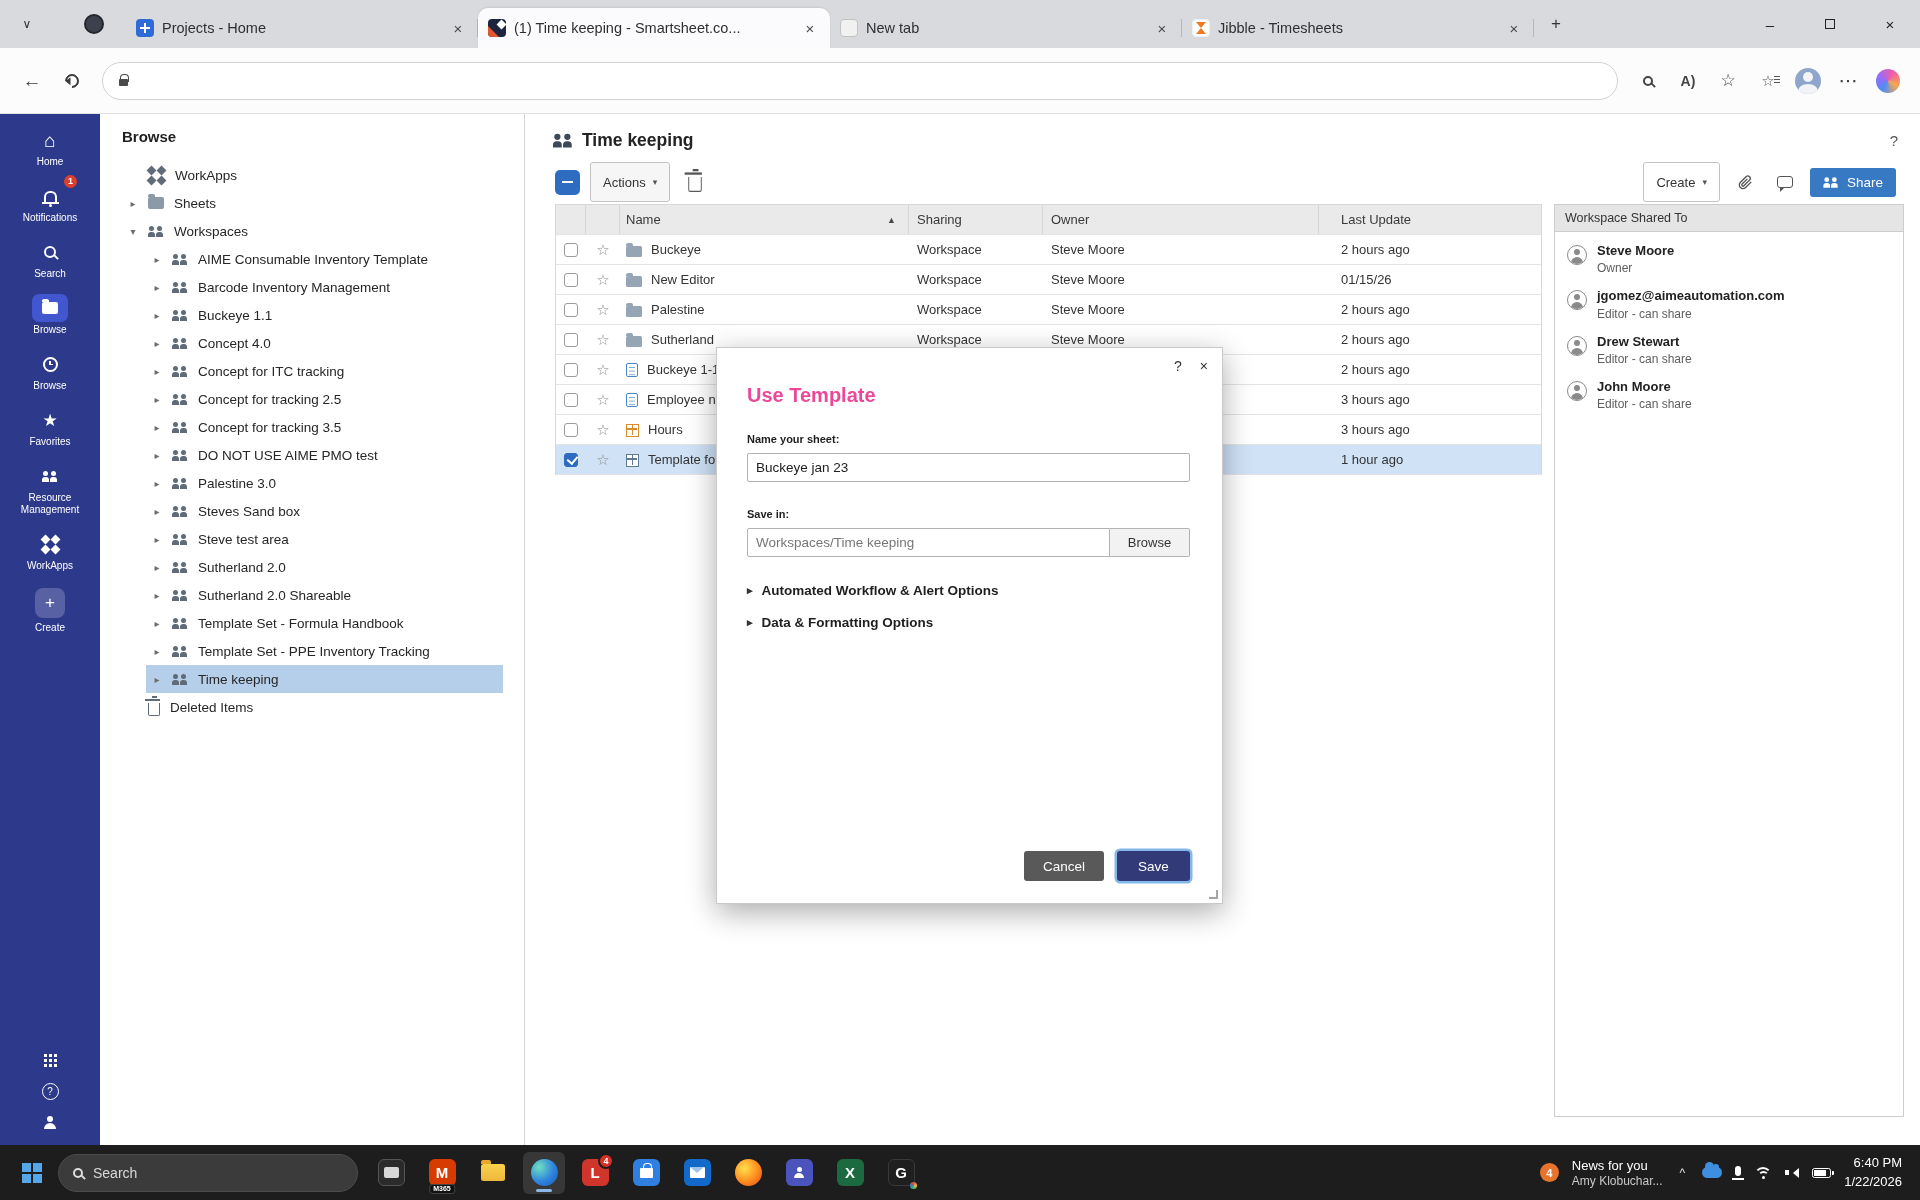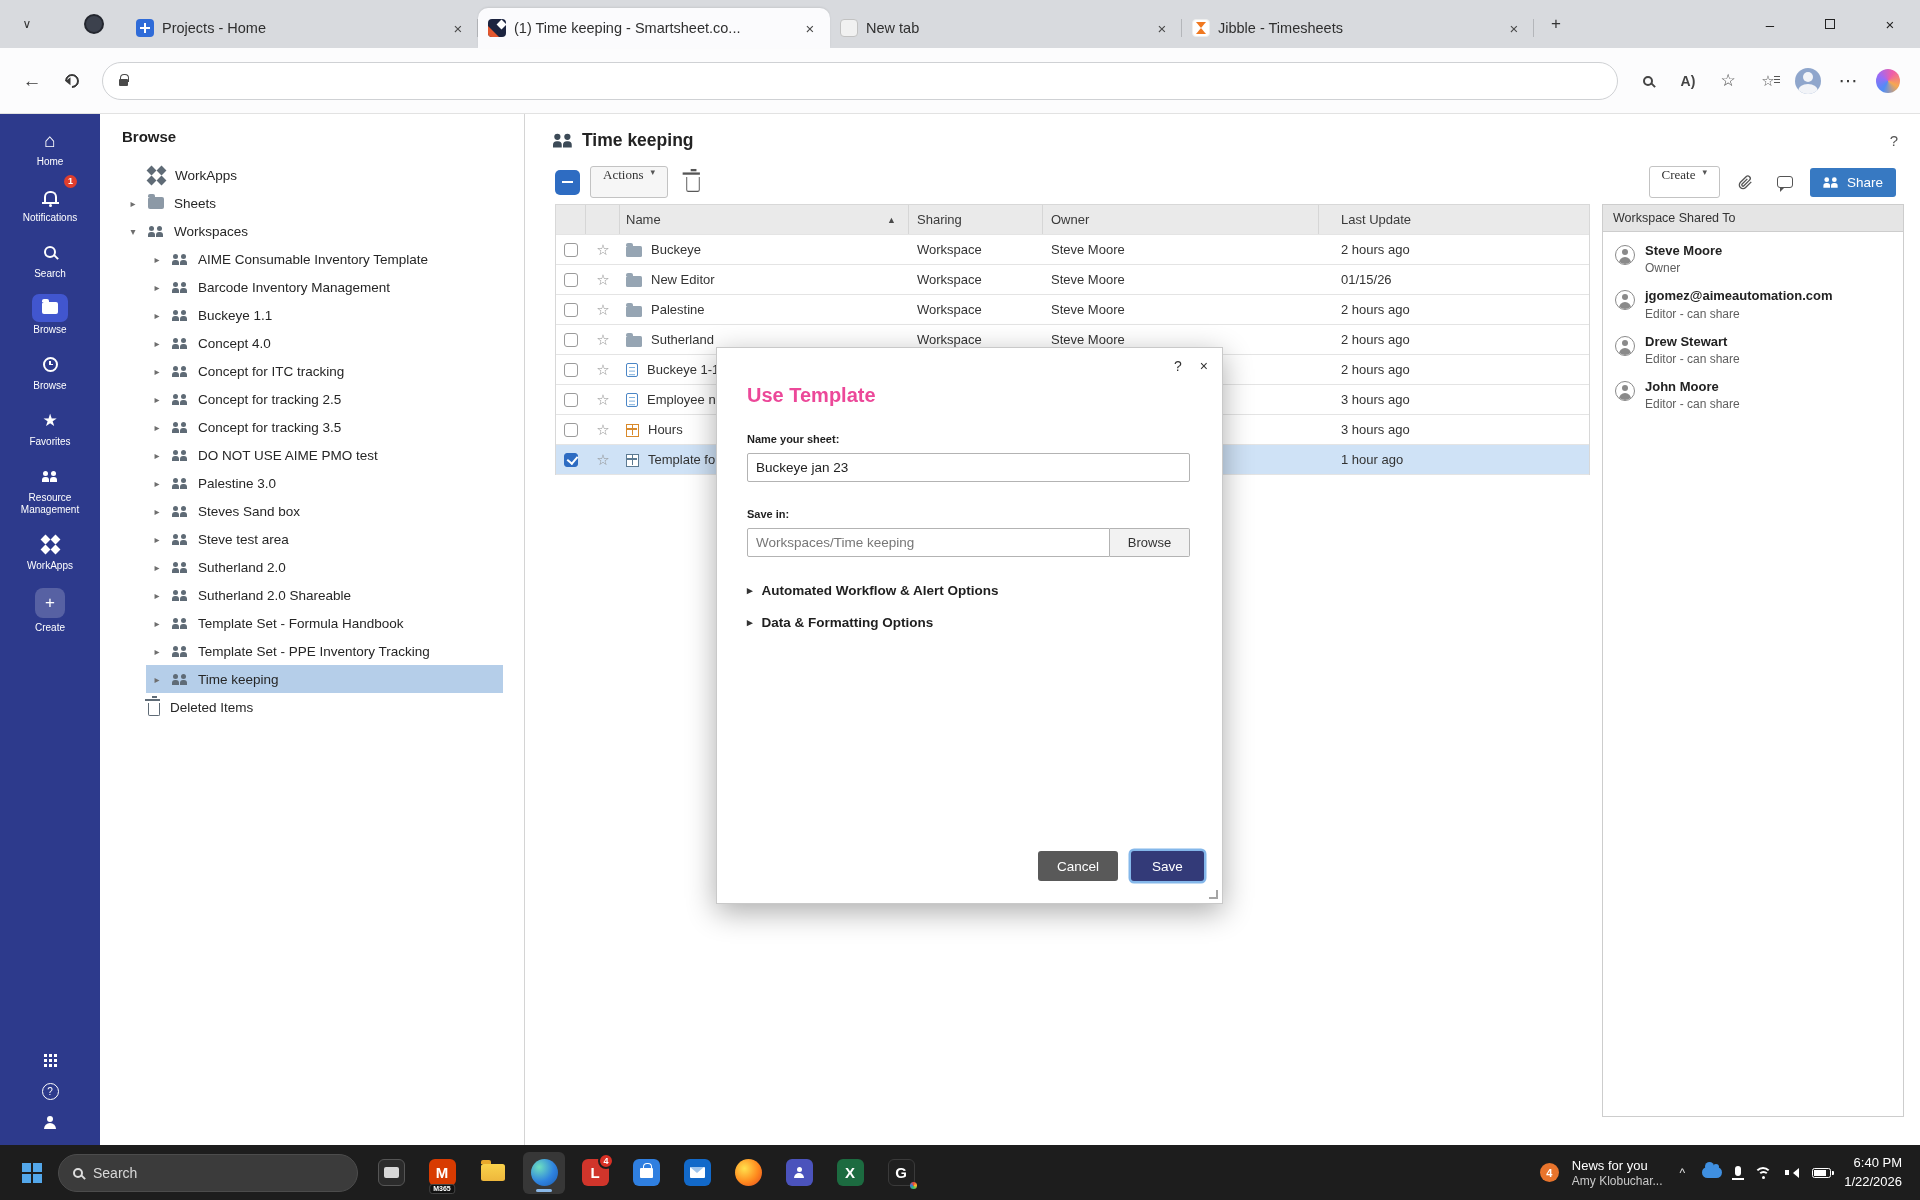--- a/index.html
+++ b/index.html
@@ -101,21 +101,21 @@
 
 
 .rr{flex:1;display:flex;flex-direction:column;min-width:0;background:#fff}
 .rr-head{height:46px;display:flex;align-items:center;padding:6px 22px 0 30px}
 .pg-title{display:flex;align-items:center;gap:11px;font-size:17.5px;font-weight:bold;color:#232323}
 .pg-title .ppl{color:#3c4a57;transform:scale(1.25)}
 .help-q{margin-left:auto;color:#555;font-size:15px}
 .rr-tools{height:44px;display:flex;align-items:center;gap:10px;padding:0 24px 0 30px}
 .selall{width:25px;height:25px;border-radius:5px;background:#2e6cc2;display:flex;align-items:center;justify-content:center}
 .selall i{width:11px;height:2px;background:#fff;display:block}
-.btn{height:32px;border:1px solid #c3c3c3;background:#f6f6f6;border-radius:3px;display:flex;align-items:flex-start;gap:7px;padding:0 12px;font-size:13px;color:#333;font-family:Liberation Serif, serif}
+.btn{height:40px;border:1px solid #c3c3c3;background:#f6f6f6;border-radius:3px;display:flex;align-items:center;gap:7px;padding:0 12px;font-size:13px;color:#333;font-family:Liberation Sans, sans-serif}
 .btn.white{background:#fff}
 .caret{font-size:9px;color:#555}
 .tool-ic{width:30px;height:28px;display:flex;align-items:center;justify-content:center;color:#555}
 .spacer{flex:1}
 .bub{width:16px;height:12px;border:1.7px solid #555;border-radius:3px;position:relative;display:block}
 .bub::after{content:'';position:absolute;left:2px;bottom:-5px;width:0;height:0;border-top:5px solid #555;border-right:5px solid transparent}
 .btn-share{height:29px;background:#3779c2;border:none;color:#fff;border-radius:3px;display:flex;align-items:center;gap:8px;padding:0 13px;font-size:13.5px;font-family:inherit}
 .btn-share .ppl{color:#fff;transform:scale(.95)}
 
 .rr-body{flex:1;display:flex;min-height:0}
@@ -140,21 +140,21 @@
 .fi-folder::before{content:'';position:absolute;top:-3px;left:0;width:7px;height:3px;background:#96a5b3;border-radius:2px 2px 0 0}
 .fi-sheet{width:12px;height:14px;border:1.5px solid #4b86c6;border-radius:2px;background:#fff;position:relative}
 .fi-sheet::before{content:'';position:absolute;left:1.5px;top:2.5px;width:6px;height:1.8px;background:#7fb0dd;box-shadow:0 3.6px 0 #7fb0dd,0 7.2px 0 #7fb0dd}
 .fi-grid{width:13px;height:13px;border:1.5px solid #d98a2b;background:#fff;position:relative}
 .fi-grid::before{content:'';position:absolute;left:4.5px;top:0;width:1.6px;height:10px;background:#d98a2b}
 .fi-grid::after{content:'';position:absolute;left:0;top:3.2px;width:10px;height:1.6px;background:#d98a2b}
 .fi-grid.gray{border-color:#5c7a92}
 .fi-grid.gray::before,.fi-grid.gray::after{background:#5c7a92}
 
 
-.spanel{width:302px;flex:none;margin-right:16px;align-self:flex-start;height:913px;border:1px solid #cdcdcd;background:#fff}
+.spanel{width:350px;flex:none;margin-right:16px;align-self:flex-start;height:913px;border:1px solid #cdcdcd;background:#fff}
 .sp-h{height:27px;background:#e5e5e5;border-bottom:1px solid #cdcdcd;display:flex;align-items:center;padding:0 10px;font-size:12.5px;color:#333}
 .person{display:flex;gap:10px;padding:11px 12px 2px}
 .pavatar{width:20px;height:20px;border:1.5px solid #8a8a8a;border-radius:50%;position:relative;flex:none;margin-top:2px;overflow:hidden;display:block}
 .pavatar::before{content:'';position:absolute;left:5.5px;top:3px;width:6px;height:6px;border-radius:50%;background:#8a8a8a}
 .pavatar::after{content:'';position:absolute;left:2.5px;top:11px;width:12px;height:8px;border-radius:6px 6px 0 0;background:#8a8a8a}
 .pname{font-size:13px;font-weight:bold;color:#222;line-height:1.25}
 .prole{font-size:12px;color:#5e5e5e;margin-top:2px}
 
 
 .modal{position:absolute;left:716px;top:347px;width:507px;height:557px;background:#fff;border:1px solid #c9c9c9;box-shadow:0 8px 28px rgba(0,0,0,.33);z-index:40;padding:24px 30px}
@@ -163,21 +163,21 @@
 .m-title{font-size:20px;font-weight:bold;color:#ec4899;margin:12px 0 26px}
 .m-lab{font-size:11px;font-weight:bold;color:#1f1f1f;margin-bottom:8px}
 .m-inp{display:block;width:443px;height:29px;border:1px solid #b3b3b3;border-radius:2px;padding:0 8px;font-size:13.5px;color:#222;font-family:inherit;outline:none}
 .m-inp.first{margin-bottom:26px}
 .m-row{display:flex}
 .m-inp.short{width:363px;color:#777;border-radius:2px 0 0 2px}
 .m-browse{width:80px;height:29px;border:1px solid #b3b3b3;border-left:none;background:#f2f2f2;font-size:13px;color:#333;display:flex;align-items:center;justify-content:center;border-radius:0 2px 2px 0;font-family:inherit}
 .m-sec{display:flex;align-items:center;gap:9px;margin-top:26px;font-size:13.5px;font-weight:bold;color:#1f1f1f}
 .m-sec + .m-sec{margin-top:17px}
 .m-sec .tri{font-size:11px;color:#333}
-.m-actions{position:absolute;right:18px;bottom:22px;display:flex;gap:13px}
+.m-actions{position:absolute;right:32px;bottom:22px;display:flex;gap:13px}
 .mbtn{height:30px;border:none;border-radius:3px;font-size:13.5px;display:flex;align-items:center;justify-content:center;color:#fff;font-family:inherit}
 .mbtn.cancel{width:80px;background:#595959}
 .mbtn.save{width:73px;background:#333a78;box-shadow:0 0 0 2.5px #84b7ea}
 .resize{position:absolute;right:4px;bottom:4px;width:9px;height:9px;border-right:2px solid #a5a5a5;border-bottom:2px solid #a5a5a5}
 
 
 .taskbar{height:55px;background:#1d1d1d;display:flex;align-items:center;padding:0 10px;color:#fff}
 .start{width:44px;height:44px;display:flex;align-items:center;justify-content:center;border-radius:6px}
 .winlogo{display:grid;grid-template-columns:9px 9px;gap:2px}
 .winlogo i{width:9px;height:9px;background:#53a7ea;display:block}

